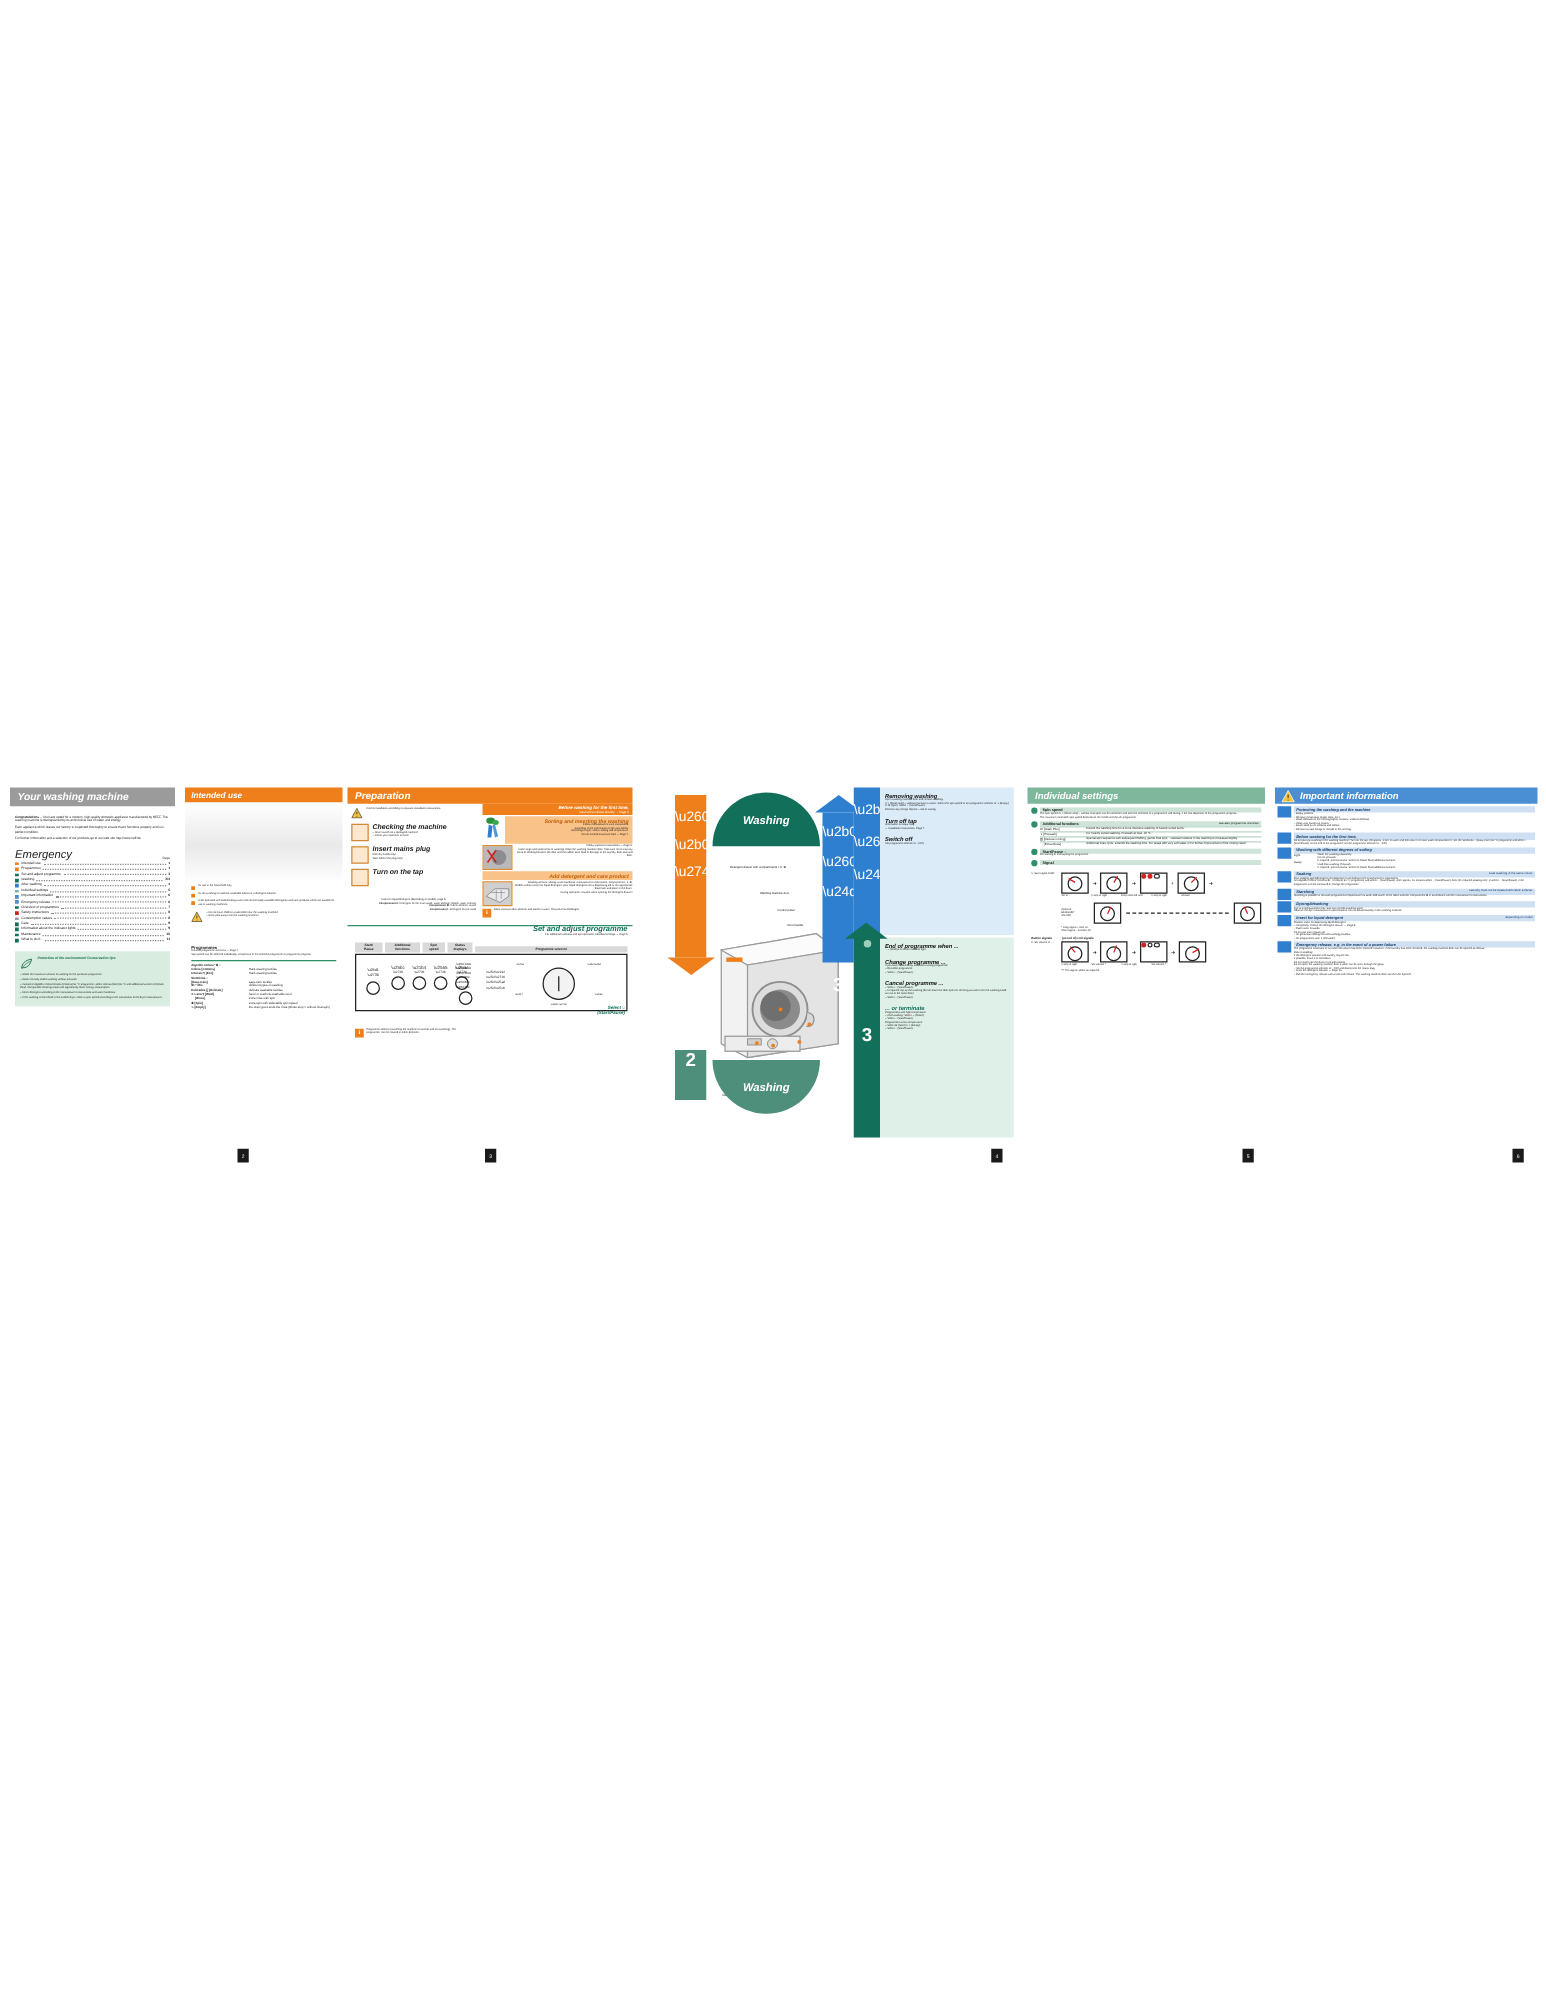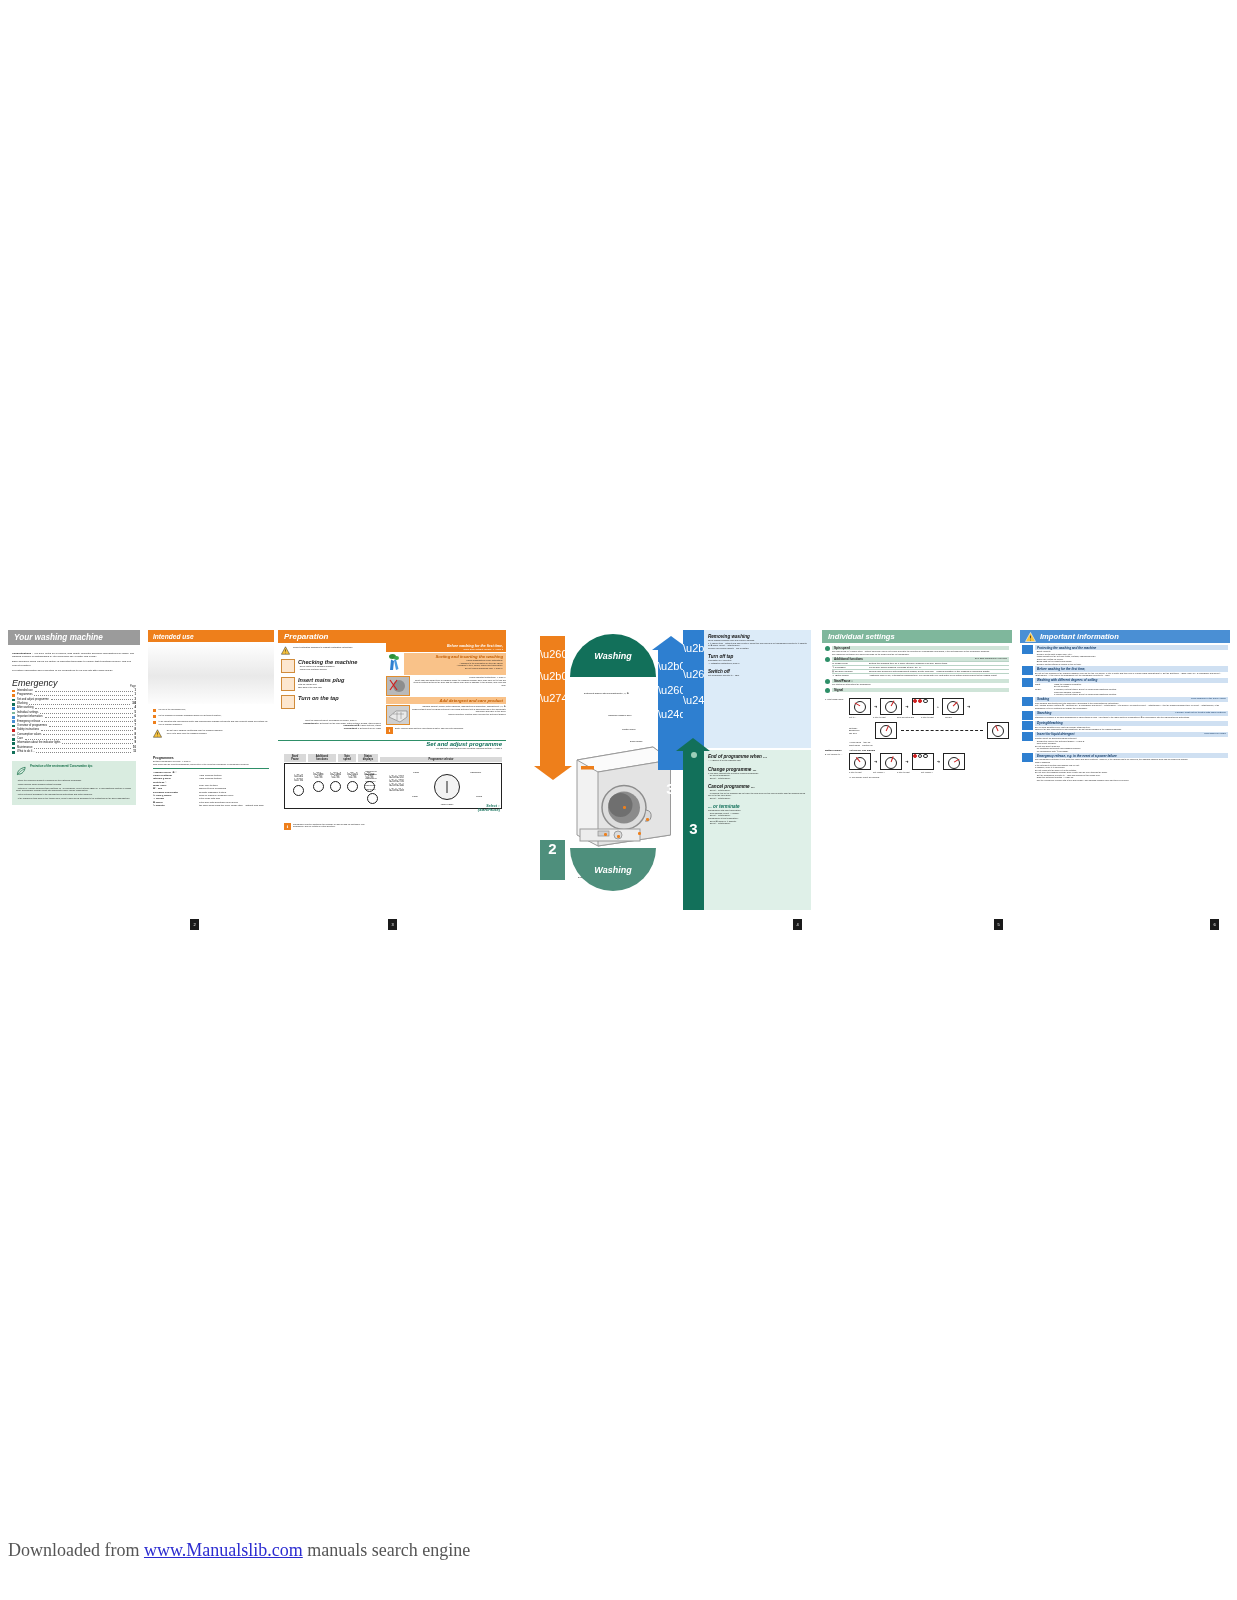--- a/index.html
+++ b/index.html
@@ -906,16 +906,13 @@
               <div class="tiny3">– Drain the detergent solution → Page 10.</div>
               <div class="tiny3">– Pull the emergency release with a tool and release. The washing machine door can then be opened.</div>
             </div>
           </div>
         </div>
       <div class="pgnum" style="left:190px;">6</div>
     </div>
 
   </div>
 
-  <div class="footer">
-    <span>Downloaded from </span><a href="#">www.Manualslib.com</a><span> manuals search engine</span>
-  </div>
 </div>
 
 </body></html>

